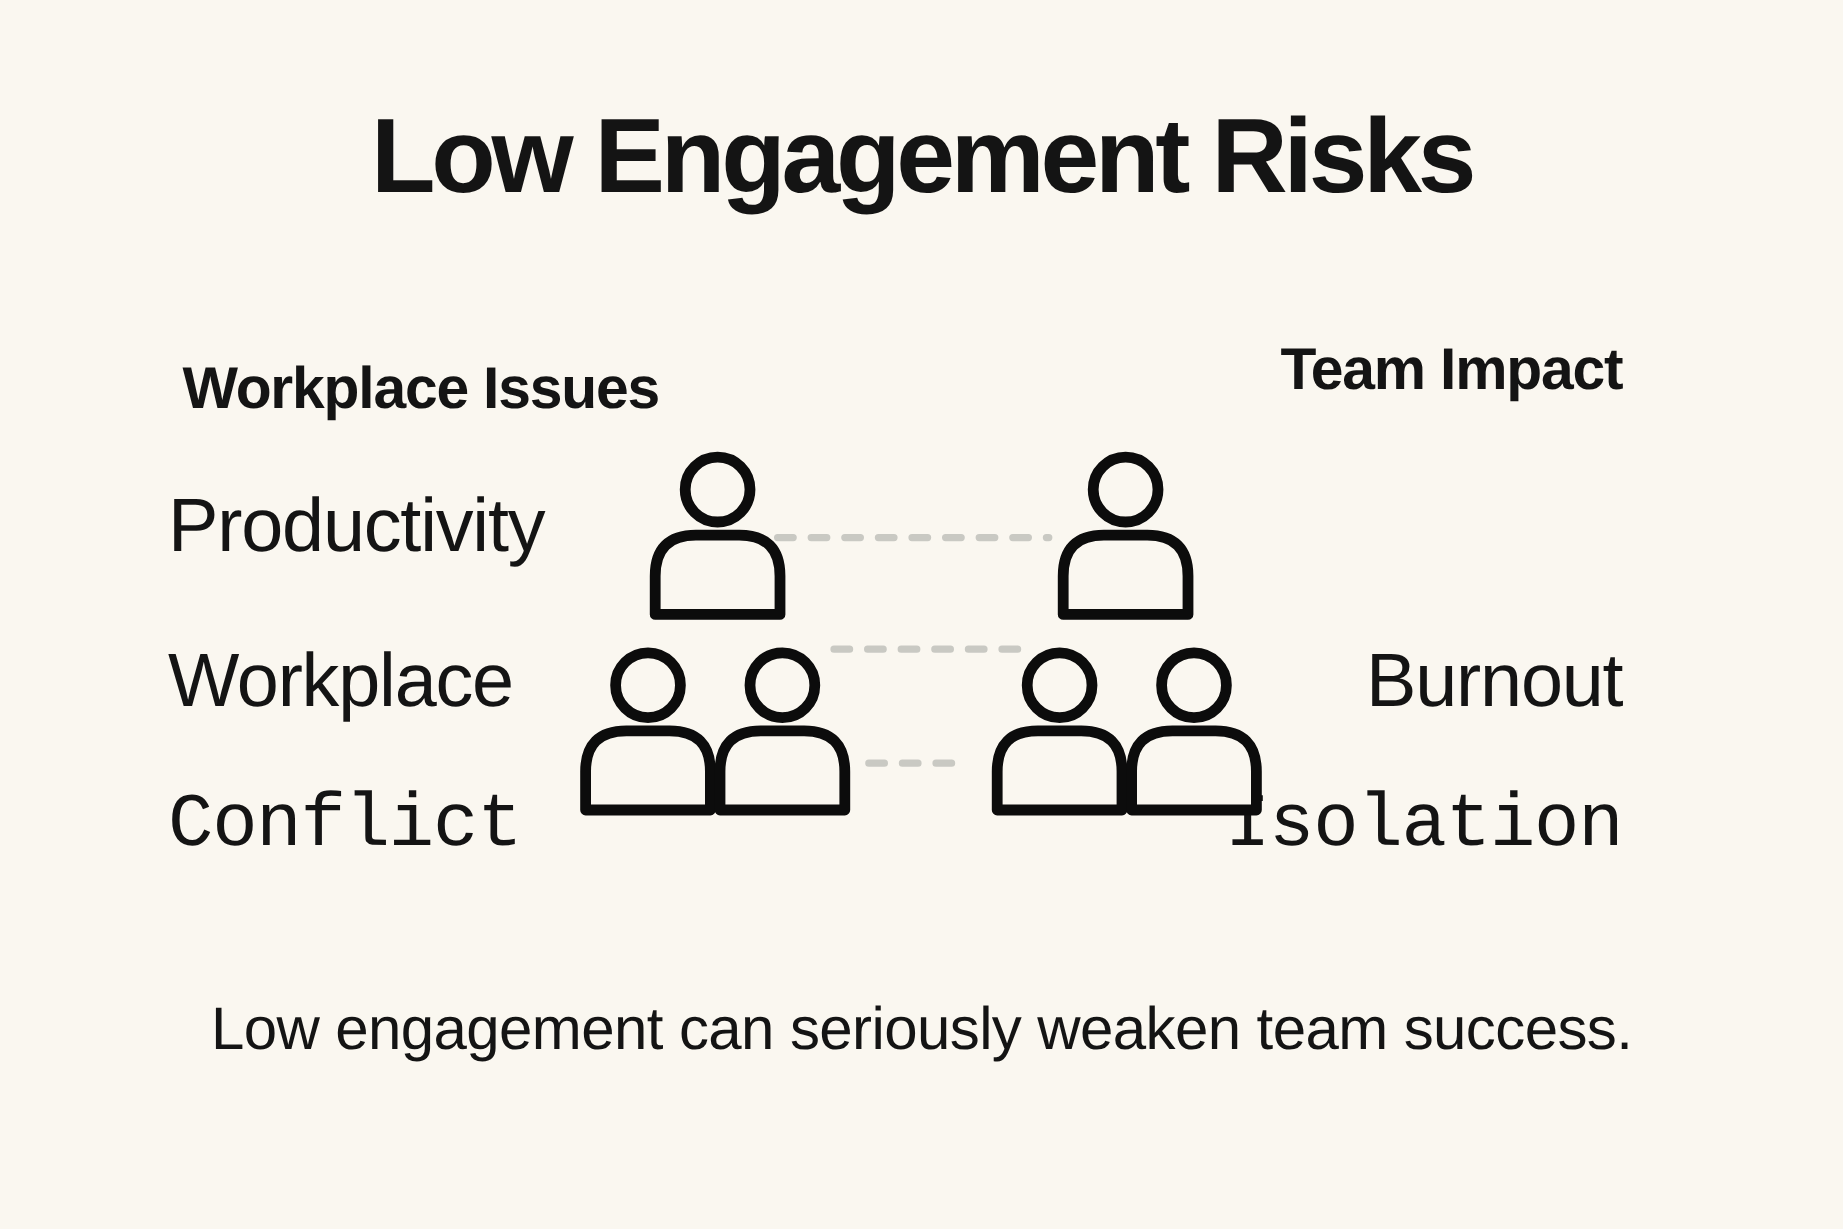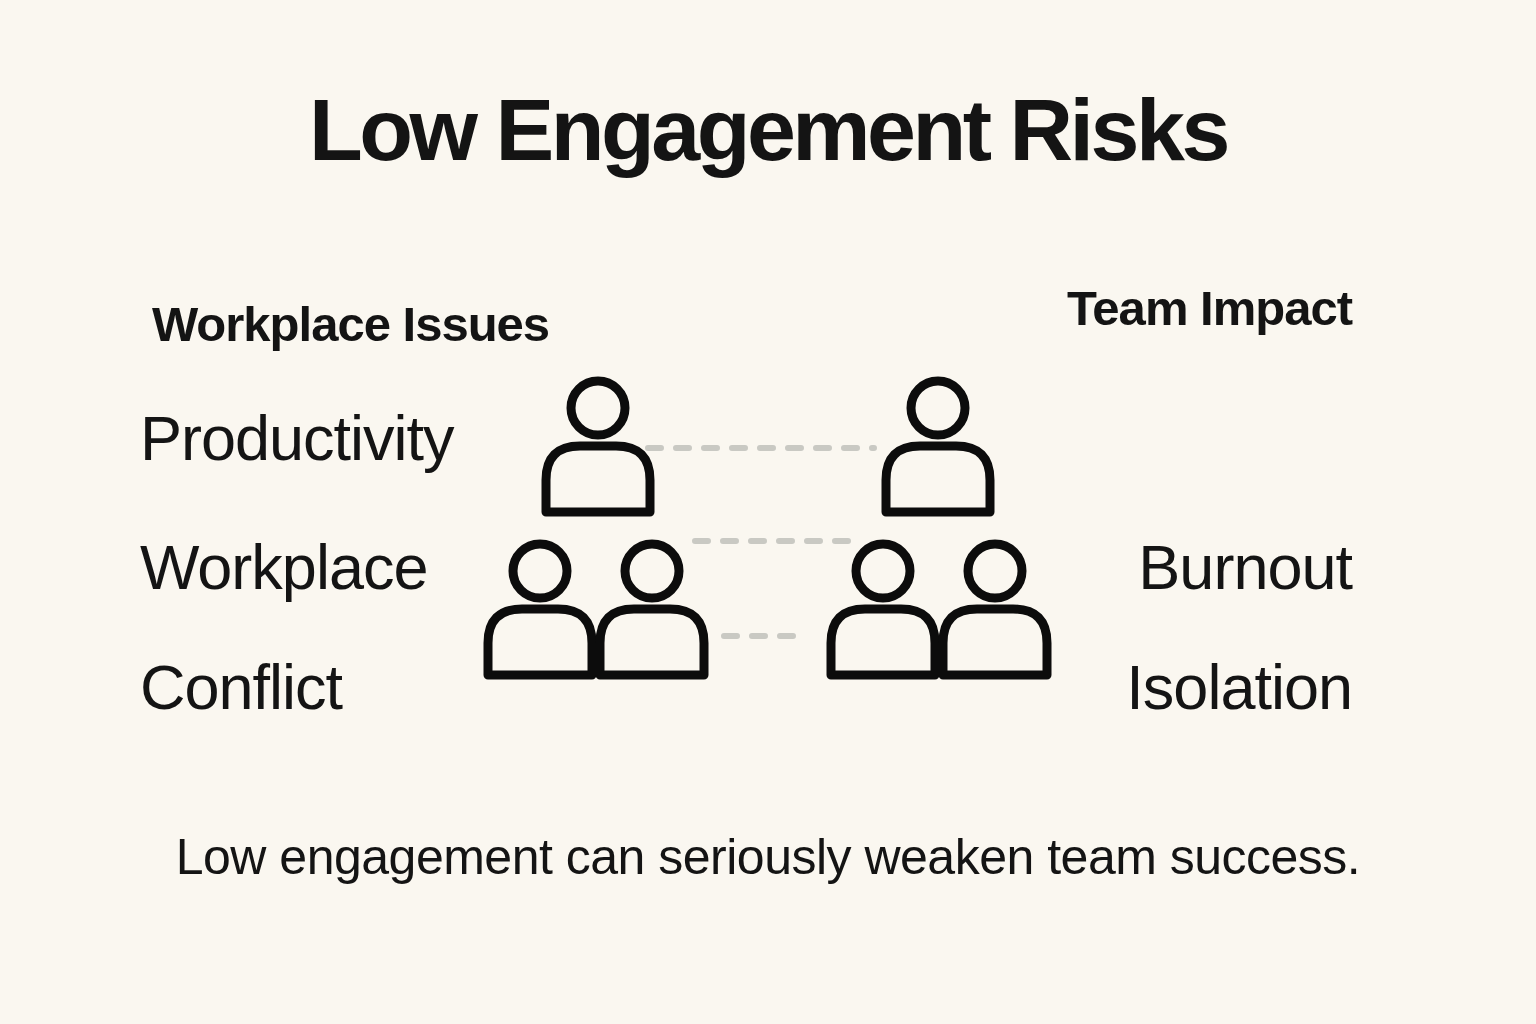--- a/index.html
+++ b/index.html
@@ -44,21 +44,21 @@
     font-size: 63px;
     font-weight: 400;
     letter-spacing: -1px;
     line-height: 1;
     white-space: nowrap;
   }
   .row-label.left { left: 140px; }
   .row-label.right { right: 184px; text-align: right; }
   .row-1 { top: 407px; }
   .row-2 { top: 536px; }
-  .row-3 { top: 656px; }
+  .row-3 { top: 656px; font-family: Liberation Mono, monospace; }
   .caption {
     position: absolute;
     top: 832px;
     left: 0;
     width: 100%;
     text-align: center;
     font-size: 50px;
     font-weight: 400;
     letter-spacing: -0.5px;
     line-height: 1;

